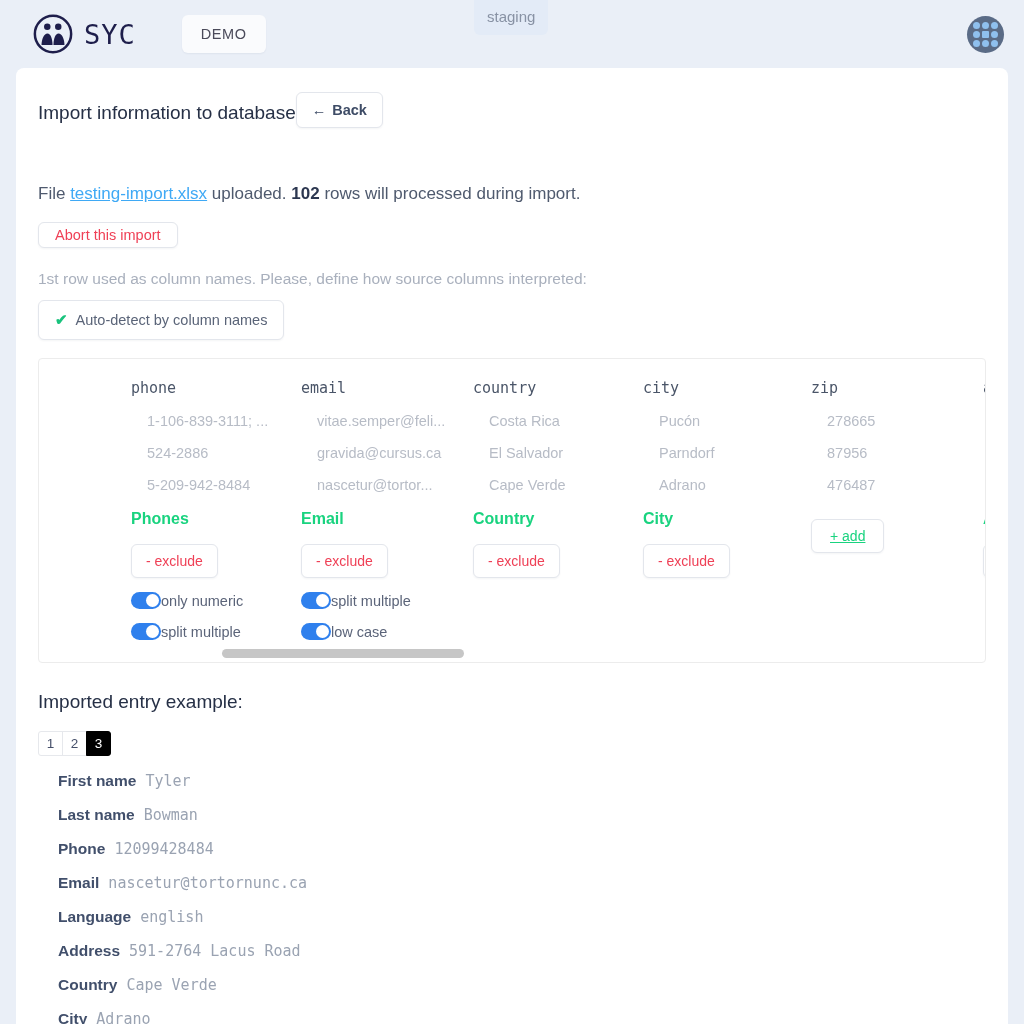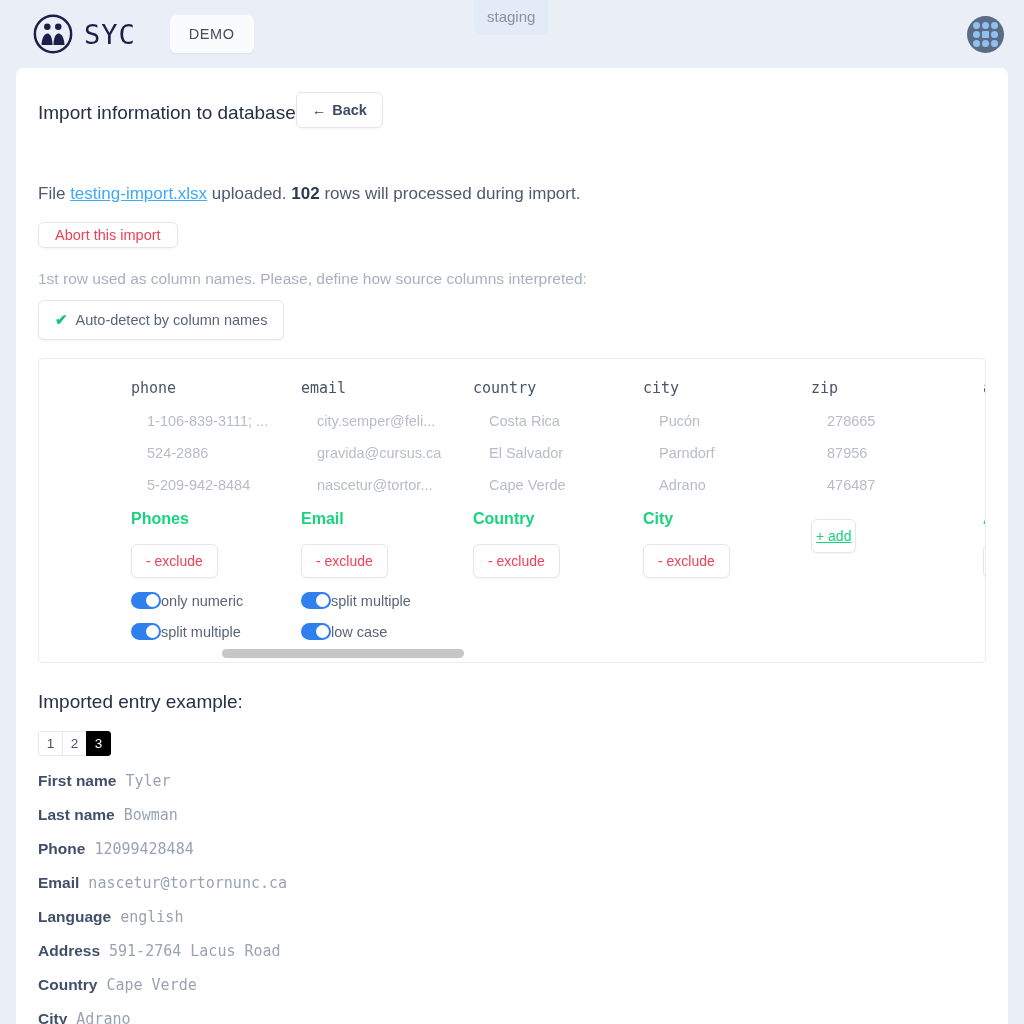--- a/index.html
+++ b/index.html
@@ -11,29 +11,30 @@
     overflow: hidden;
   }
 
   
   .topbar {
     position: relative;
     height: 68px;
     display: flex;
     align-items: center;
     padding: 0 24px;
+    gap: 24px;
   }
   .brand { display: flex; align-items: center; gap: 10px; margin-left: 8px; }
   .logo-mark { width: 42px; height: 42px; flex: 0 0 42px; }
   .logo-word {
     font-size: 27px; letter-spacing: 1px; color: #1e1e4b;
     font-weight: 500; font-family: "DejaVu Sans Mono", monospace;
   }
   .demo-chip {
-    margin-left: 34px;
+    margin-left: 22px;
     background: #fafbfd;
     border-radius: 6px;
     padding: 11px 19px;
     font-size: 14.5px;
     color: #4a4a5a;
     letter-spacing: .6px;
     box-shadow: 0 1px 2px rgba(40,50,80,.06);
   }
   .staging-chip {
     position: absolute;
@@ -165,21 +166,21 @@
     white-space: nowrap;
   }
   .btn-exclude {
     color: #ef4056;
     font-size: 14px;
     padding: 8px 14px;
   }
   .btn-add {
     color: #19d37f;
     font-size: 14px;
-    padding: 8px 4px;
+    padding: 8px 18px;
     margin-top: 10px;
     text-decoration: underline;
   }
   .opt-row {
     display: flex; align-items: center; gap: 0;
     margin-top: 14px;
   }
   .toggle {
     width: 30px; height: 17px; border-radius: 9px;
     background: #2f80ed; position: relative; flex: 0 0 30px;
@@ -218,21 +219,21 @@
     font-size: 13.5px;
     color: #46506a;
     display: flex; align-items: center; justify-content: center;
     margin-left: -1px;
     cursor: pointer;
   }
   .pg:first-child { margin-left: 0; border-radius: 3px 0 0 3px; }
   .pg:last-child { border-radius: 0 3px 3px 0; }
   .pg.active { background: #000; color: #fff; border-color: #000; }
 
-  .field { margin-top: 16px; display: flex; align-items: center; gap: 9px; }
+  .field { margin-top: 16px; display: flex; align-items: center; gap: 9px; margin-left: 20px; }
   .field .k { font-size: 15.5px; color: #414f6b; font-weight: 700; }
   .field .v {
     font-family: "DejaVu Sans Mono", monospace;
     font-size: 15px;
     color: #9aa3b2;
   }
 </style>
 </head>
 <body>
 
@@ -295,21 +296,21 @@
   <div class="table-wrap">
     <div class="table-inner" id="mapping-inner">
       <div class="col col-spacer"></div>
     <div class="col col-phone"><div class="src-name">phone</div><div class="src-val">1-106-839-3111; ...</div><div class="src-val">524-2886</div><div class="src-val">5-209-942-8484</div><div class="target-name">Phones</div><button class="btn btn-exclude">- exclude</button><div class="opt-row">
             <span class="toggle"></span>
             <span class="opt-label">only numeric</span>
           </div><div class="opt-row">
             <span class="toggle"></span>
             <span class="opt-label">split multiple</span>
           </div></div>
-        <div class="col col-email"><div class="src-name">email</div><div class="src-val">city.semper@feli...</div><div class="src-val">gravida@cursus.ca</div><div class="src-val">nascetur@tortor...</div><div class="target-name">Email</div><button class="btn btn-exclude">- exclude</button><div class="opt-row">
+        <div class="col col-email"><div class="src-name">email</div><div class="src-val">vitae.semper@feli...</div><div class="src-val">gravida@cursus.ca</div><div class="src-val">nascetur@tortor...</div><div class="target-name">Email</div><button class="btn btn-exclude">- exclude</button><div class="opt-row">
             <span class="toggle"></span>
             <span class="opt-label">split multiple</span>
           </div><div class="opt-row">
             <span class="toggle"></span>
             <span class="opt-label">low case</span>
           </div></div>
         <div class="col col-country"><div class="src-name">country</div><div class="src-val">Costa Rica</div><div class="src-val">El Salvador</div><div class="src-val">Cape Verde</div><div class="target-name">Country</div><button class="btn btn-exclude">- exclude</button></div>
         <div class="col col-city"><div class="src-name">city</div><div class="src-val">Pucón</div><div class="src-val">Parndorf</div><div class="src-val">Adrano</div><div class="target-name">City</div><button class="btn btn-exclude">- exclude</button></div>
         <div class="col col-zip"><div class="src-name">zip</div><div class="src-val">278665</div><div class="src-val">87956</div><div class="src-val">476487</div><button class="btn btn-add">+ add</button></div>
         <div class="col col-address"><div class="src-name">a</div><div class="src-val">P</div><div class="src-val">P</div><div class="src-val">5</div><div class="target-name">A</div><button class="btn btn-exclude">- exclude</button></div>

